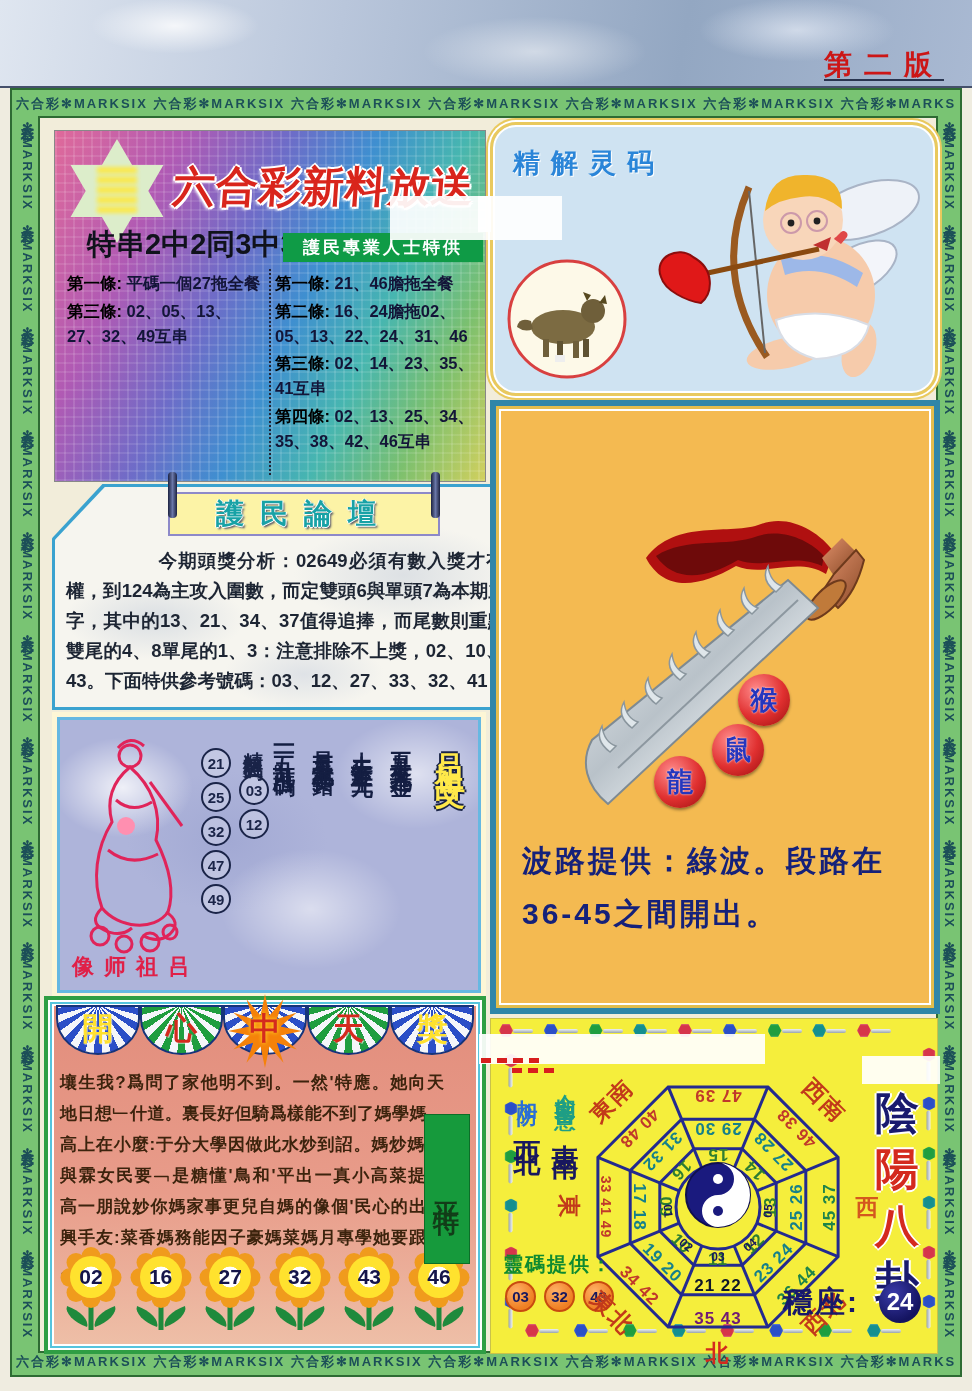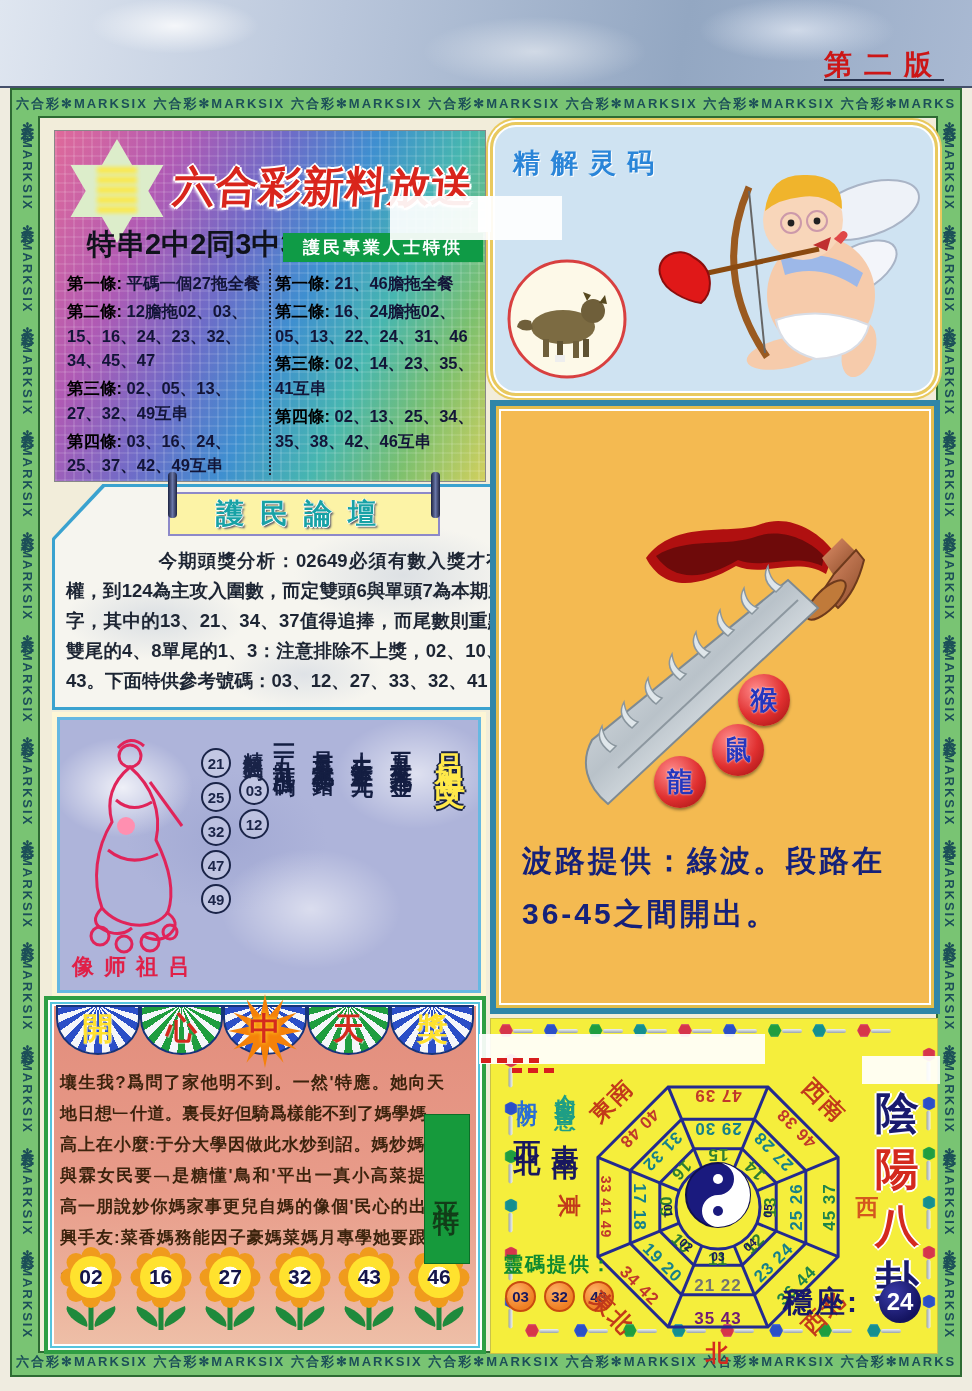--- a/index.html
+++ b/index.html
@@ -193,23 +193,21 @@
     <div class="p-new">
       <div class="star6">
           <i></i>
         </div>
       <div class="ttl">六合彩新料放送</div>
       <div class="sub">特串2中2同3中3</div>
       <div class="badge">護民專業人士特供</div>
       <div class="cols">
         <div class="col l">
           <div class="entry"><b>第一條:</b> <span>平碼一個27拖全餐</span></div>
-          <div class="entry"><b>第二條:</b> <span>12膽拖02、03、15、16、24、23、32、34、45、47</span></div>
           <div class="entry"><b>第三條:</b> <span>02、05、13、27、32、49互串</span></div>
-          <div class="entry"><b>第四條:</b> <span>03、16、24、25、37、42、49互串</span></div>
         </div>
         <div class="col">
           <div class="entry"><b>第一條:</b> <span>21、46膽拖全餐</span></div>
           <div class="entry"><b>第二條:</b> <span>16、24膽拖02、05、13、22、24、31、46</span></div>
           <div class="entry"><b>第三條:</b> <span>02、14、23、35、41互串</span></div>
           <div class="entry"><b>第四條:</b> <span>02、13、25、34、35、38、42、46互串</span></div>
         </div>
       </div>
     </div>
 
@@ -529,21 +527,21 @@
         <span class="snum" style="left:209px;top:51px;--r:225deg;color:#c0392b">46 38</span>
         <span class="snum" style="left:186px;top:74px;--r:225deg;color:#16808a">27 28</span>
         <span class="snum" style="left:167px;top:93px;--r:225deg;color:#2e7d32">14</span>
         <span class="snum" style="left:242px;top:130px;--r:270deg;color:#1e8449">45 37</span>
         <span class="snum" style="left:209px;top:130px;--r:270deg;color:#16808a">25 26</span>
         <span class="snum" style="left:183px;top:130px;--r:270deg;color:#2e7d32">13</span>
         <span class="snum" style="left:209px;top:209px;--r:315deg;color:#1e8449">36 44</span>
         <span class="snum" style="left:186px;top:186px;--r:315deg;color:#16808a">23 24</span>
         <span class="snum" style="left:167px;top:167px;--r:315deg;color:#2e7d32">12</span>
         <span class="snum" style="left:130px;top:242px;--r:0deg;color:#701a75">35 43</span>
-        <span class="snum" style="left:130px;top:209px;--r:0deg;color:#737373">21 22</span>
+        <span class="snum" style="left:130px;top:209px;--r:0deg;color:#0f172a">21 22</span>
         <span class="snum" style="left:130px;top:183px;--r:0deg;color:#2e7d32">11</span>
         <span class="snum" style="left:51px;top:209px;--r:45deg;color:#c0392b">34 42</span>
         <span class="snum" style="left:74px;top:186px;--r:45deg;color:#16808a">19 20</span>
         <span class="snum" style="left:93px;top:167px;--r:45deg;color:#2e7d32">10</span>
         <span class="snum" style="left:18px;top:130px;--r:90deg;color:#c0392b;font-size:14px">33 41 49</span>
         <span class="snum" style="left:51px;top:130px;--r:90deg;color:#16808a">17 18</span>
         <span class="snum" style="left:77px;top:130px;--r:90deg;color:#2e7d32">09</span>
         <span class="snum" style="left:51px;top:51px;--r:135deg;color:#c0392b">40 48</span>
         <span class="snum" style="left:74px;top:74px;--r:135deg;color:#16808a">31 32</span>
         <span class="snum" style="left:93px;top:93px;--r:135deg;color:#2e7d32">16</span>

